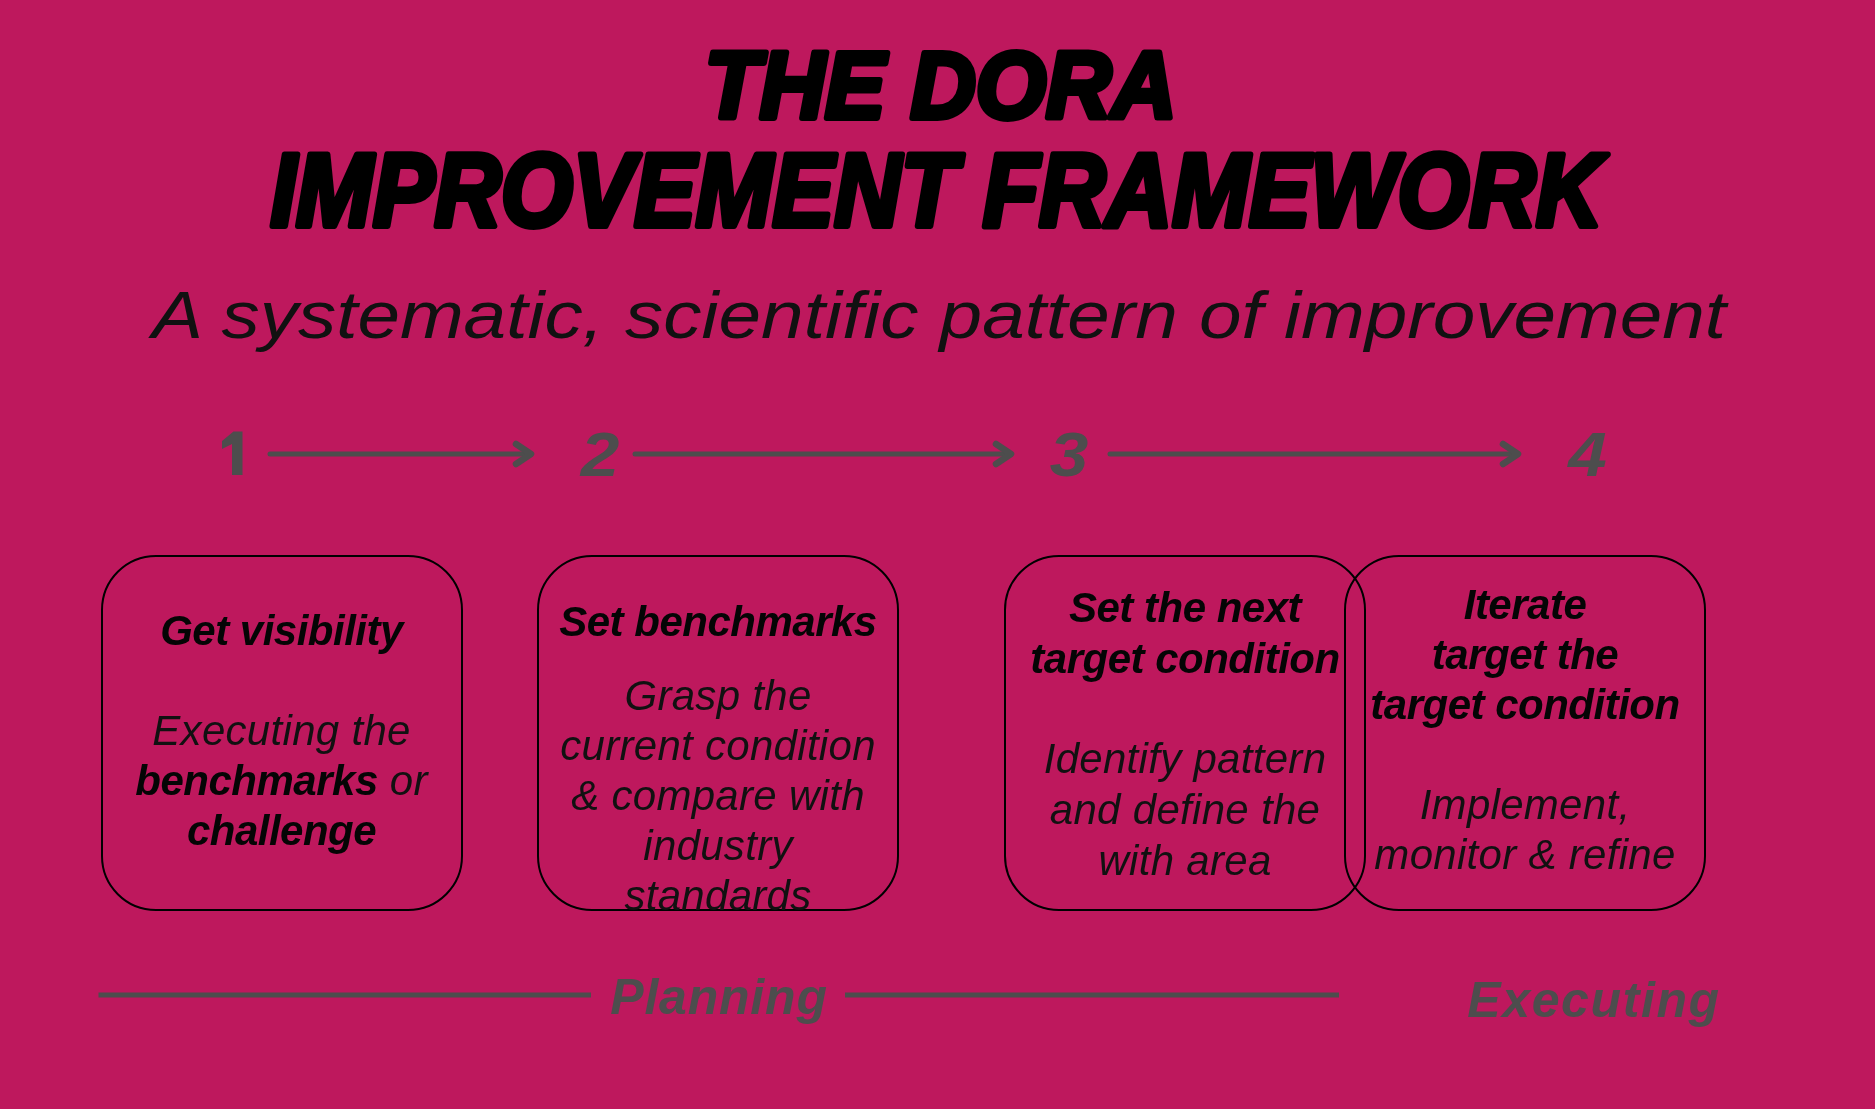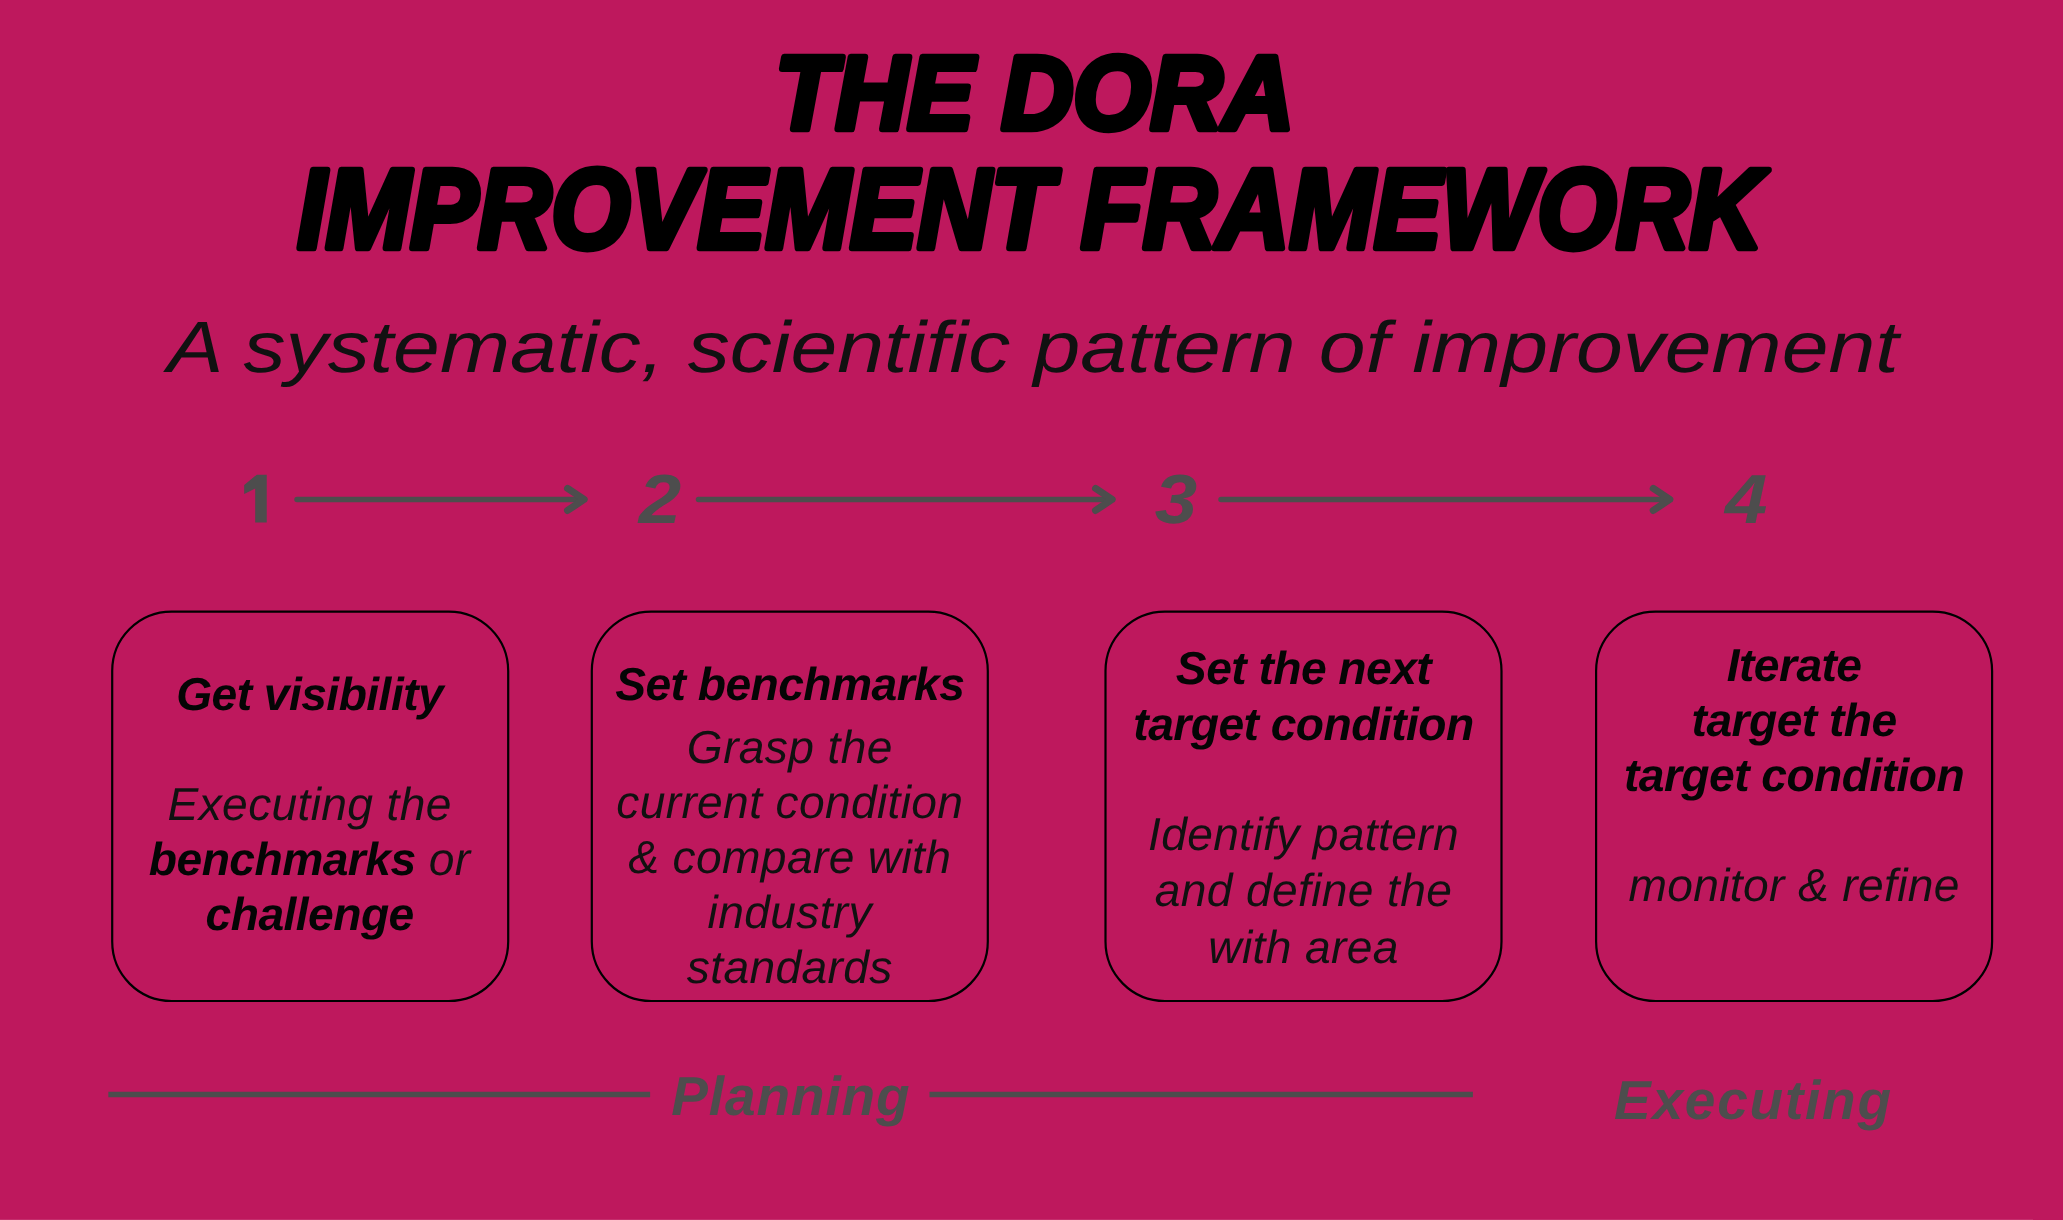--- a/index.html
+++ b/index.html
@@ -49,37 +49,38 @@
 
 <div class="box" style="left:100.5px;padding-top:48.5px;">
   <div class="b">Get visibility</div>
   <div style="height:50px;"></div>
   <div>Executing the</div>
   <div><span class="b">benchmarks</span> or</div>
   <div class="b">challenge</div>
 </div>
 
 <div class="box" style="left:537px;padding-top:39.5px;">
-  <div class="b" style="margin-bottom:8px;">Set benchmarks</div>
+  <div class="b" style="margin-bottom:24px;">Set benchmarks</div>
   <div>Grasp the</div>
   <div>current condition</div>
   <div>&amp; compare with</div>
   <div>industry</div>
   <div>standards</div>
 </div>
 
 <div class="box" style="left:1004px;line-height:51px;padding-top:25px;">
   <div class="b">Set the next</div>
   <div class="b">target condition</div>
   <div style="height:49px;"></div>
   <div>Identify pattern</div>
   <div>and define the</div>
   <div>with area</div>
 </div>
 
-<div class="box" style="left:1450px;padding-top:22.5px;">
+<div class="box" style="left:1344px;padding-top:22.5px;">
   <div class="b">Iterate</div>
   <div class="b">target the</div>
   <div class="b">target condition</div>
   <div style="height:50px;"></div>
+  <div>Implement,</div>
   <div>monitor &amp; refine</div>
 </div>
 </div>
 
 </body></html>

